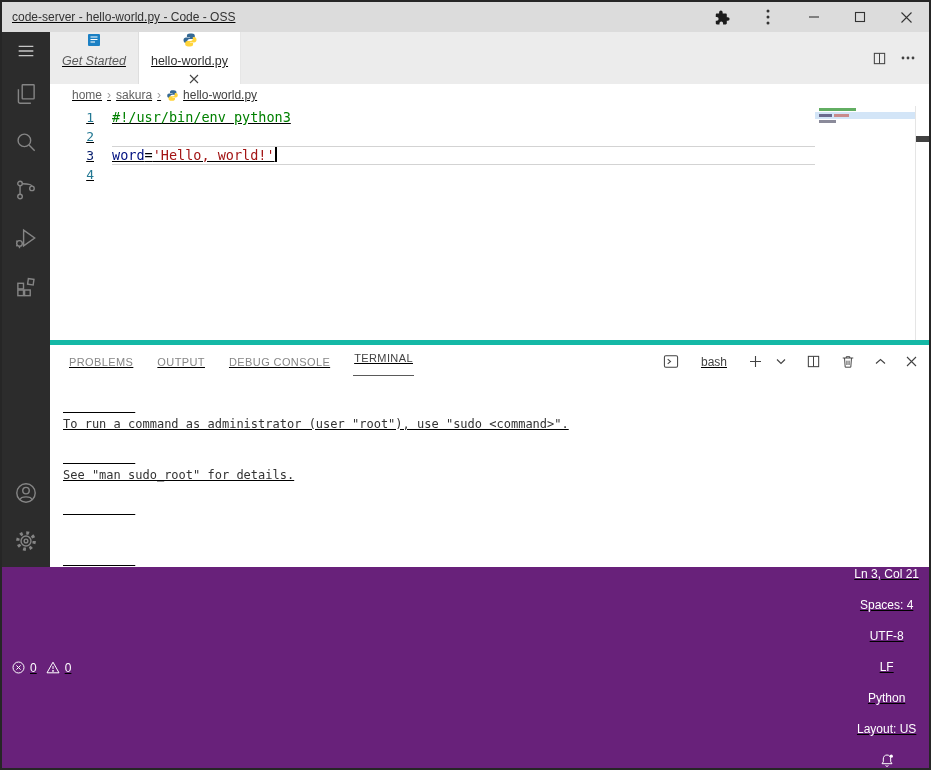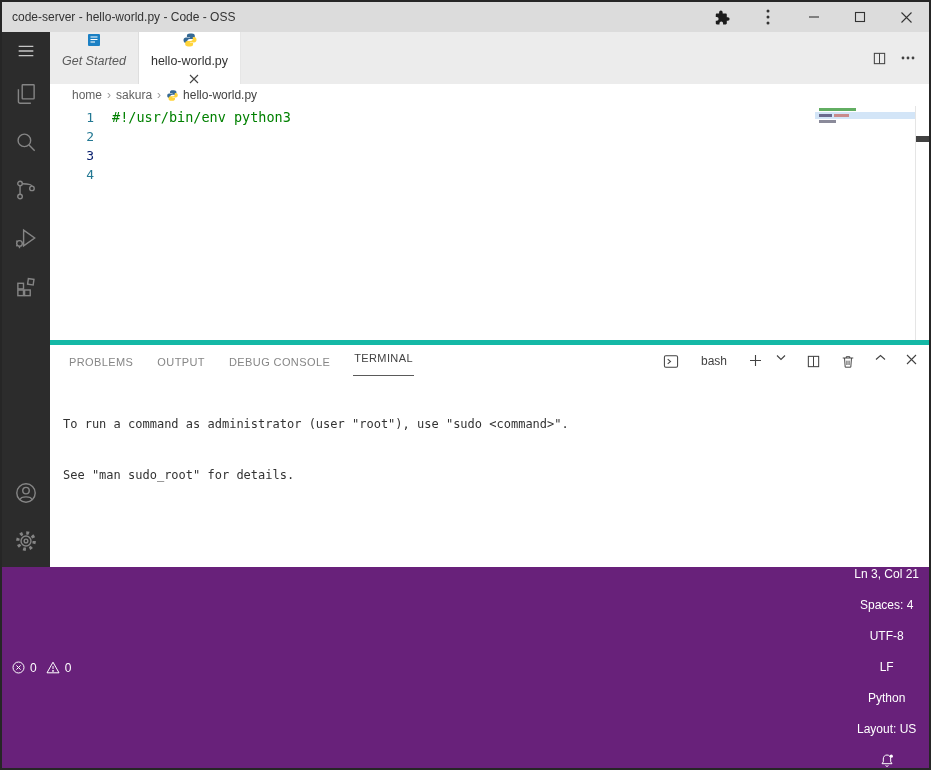--- a/index.html
+++ b/index.html
@@ -1,19 +1,19 @@
 <!DOCTYPE html>
 <html><head>
 <meta charset="utf-8">
 <style>
   * { margin:0; padding:0; box-sizing:border-box; }
   html,body { width:931px; height:770px; overflow:hidden; background:#fff;
               font-family:"Liberation Sans",sans-serif; }
   .window { width:931px; height:770px; border:2px solid #262626; background:#fff;
-            display:flex; flex-direction:column; overflow:hidden; }
+            display:flex; flex-direction:column; overflow:hidden;text-decoration:underline; }
 
   
   .titlebar { flex:0 0 30px; background:#dcdcdc; display:flex; align-items:center; }
   .title-text { padding-left:10px; font-size:12px; color:#333; }
   .tb-controls { margin-left:auto; display:flex; height:100%; }
   .tb-btn { width:46px; display:flex; align-items:center; justify-content:center; }
 
   
   .body { flex:1; display:flex; min-height:0; }
   .activitybar { flex:0 0 48px; background:#2c2c2c; display:flex; flex-direction:column; align-items:center; }
@@ -60,21 +60,21 @@
   .mm-m2 { position:absolute; top:8px; left:19px; width:15px; height:3px; background:#c98a8a; }
   .mm-dark { position:absolute; top:14px; left:4px; width:17px; height:3px; background:#8a8a9a; }
   .vscroll { flex:0 0 14px; border-left:1px solid #e5e5e5; position:relative; }
   .vscroll .marker { position:absolute; top:30px; left:0; width:100%; height:6px; background:#424242; }
 
   
   .panel { flex:0 0 227px; border-top:5px solid #14b8a6; display:flex; flex-direction:column; min-height:0; }
   .panel-header { flex:0 0 33px; display:flex; align-items:center; padding:0 12px 0 18px; }
   .ptab { font-size:11px; letter-spacing:.4px; color:#868686; margin-right:22px; padding:5px 1px 4px; cursor:default; }
   .ptab.active { color:#424242; border-bottom:1px solid #5a5a5a; padding-bottom:11px; }
-  .panel-actions { margin-left:auto; display:flex; gap:20px;padding-left:24px; }
+  .panel-actions { margin-left:auto; display:flex; align-items:center; gap:20px;padding-left:24px; }
   .shell-label { font-size:12px; color:#424242; margin:0 2px 0 2px; }
   .terminal { flex:1; padding:4px 0 0 13px; font:12px/17px "DejaVu Sans Mono",monospace;
               color:#333; white-space:pre; overflow:hidden; }
   .tline { height:17px; }
   .tgreen { color:#00b100; font-weight:bold; }
   .redact { display:inline-block; width:117px; height:12px; margin-bottom:-1px;
             background:linear-gradient(90deg,#e2f4e2 0 12px,#cfeccf 12px 30px,#e8f7e8 30px 44px,
                        #c6e9c6 44px 66px,#def2de 66px 84px,#cdebcd 84px 100px,#e6f6e6 100px 117px); }
 
   
@@ -242,20 +242,21 @@
       <div class="editor">
         <div class="gutter">
           <div class="ln">1</div>
           <div class="ln">2</div>
           <div class="ln active">3</div>
           <div class="ln">4</div>
         </div>
         <div class="code">
           <div class="cline"><span class="tok-comment">#!/usr/bin/env python3</span></div>
           <div class="cline"></div>
+          <div class="cline current"><span class="tok-var">word</span><span class="tok-op">=</span><span class="tok-str">'Hello, world!'</span><span class="cursor"></span></div>
         </div>
         <div class="minimap">
           <div class="mm-green"></div>
           <div class="mm-band"></div>
           <div class="mm-m1"></div>
           <div class="mm-m2"></div>
           <div class="mm-dark"></div>
         </div>
         <div class="vscroll">
           <div class="marker"></div>

